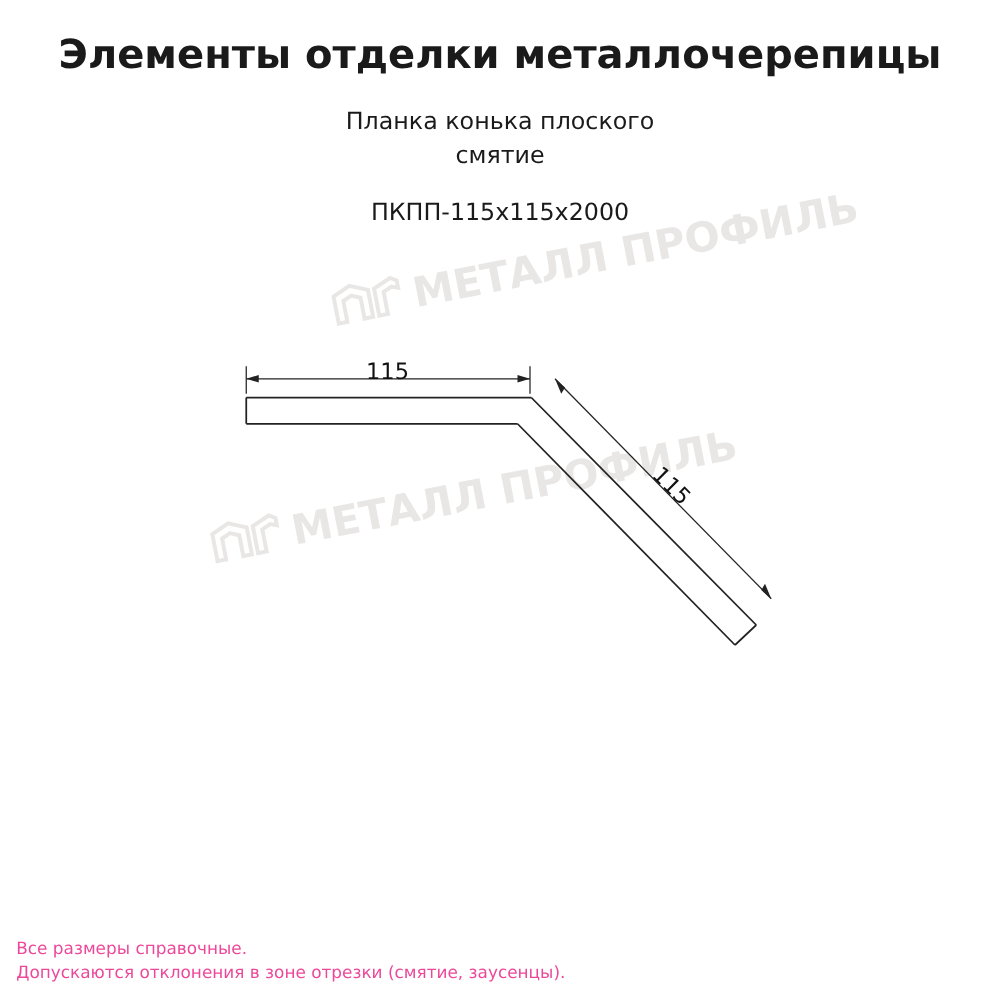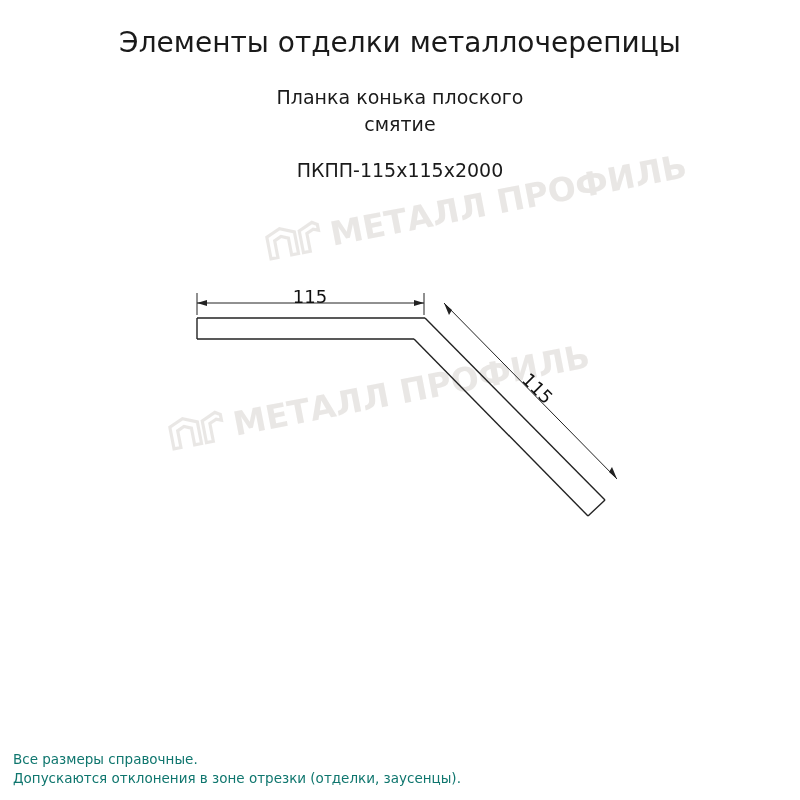--- a/index.html
+++ b/index.html
@@ -18,22 +18,22 @@
 
   
   .title-block {
     position: absolute;
     top: 28px;
     left: 0;
     width: 800px;
     text-align: center;
   }
   .main-title {
-    font-size: 28px;
-    font-weight: normal;
+    font-size: 32px;
+    font-weight: bold;
     letter-spacing: 0px;
     line-height: 30px;
   }
   .sub-title {
     margin-top: 26px;
     font-size: 19px;
     line-height: 27px;
     font-weight: normal;
   }
   .code-title {
@@ -85,21 +85,21 @@
     margin-right: 8px;
   }
 
   
   .footnotes {
     position: absolute;
     left: 13px;
     bottom: 12px;
     font-size: 13.5px;
     line-height: 19px;
-    color: #0f766e;
+    color: #ec4899;
   }
 
   .dim-label {
     font-family: "DejaVu Sans", sans-serif;
     font-size: 18px;
     fill: #111111;
   }
 </style>
 </head>
 <body>
@@ -166,14 +166,14 @@
 
       <path d="M444 88 L452 95 L449 100 Z" fill="#222222" stroke="none"></path>
       <path d="M617 264 L609 257 L612 252 Z" fill="#222222" stroke="none"></path>
     </g>
     <text class="dim-label" x="533" y="178" text-anchor="middle" transform="rotate(45 533 178)">115</text>
   </svg>
 </div>
 
 <div class="footnotes">
   <div>Все размеры справочные.</div>
-  <div>Допускаются отклонения в зоне отрезки (отделки, заусенцы).</div>
+  <div>Допускаются отклонения в зоне отрезки (смятие, заусенцы).</div>
 </div>
 
 </body></html>

